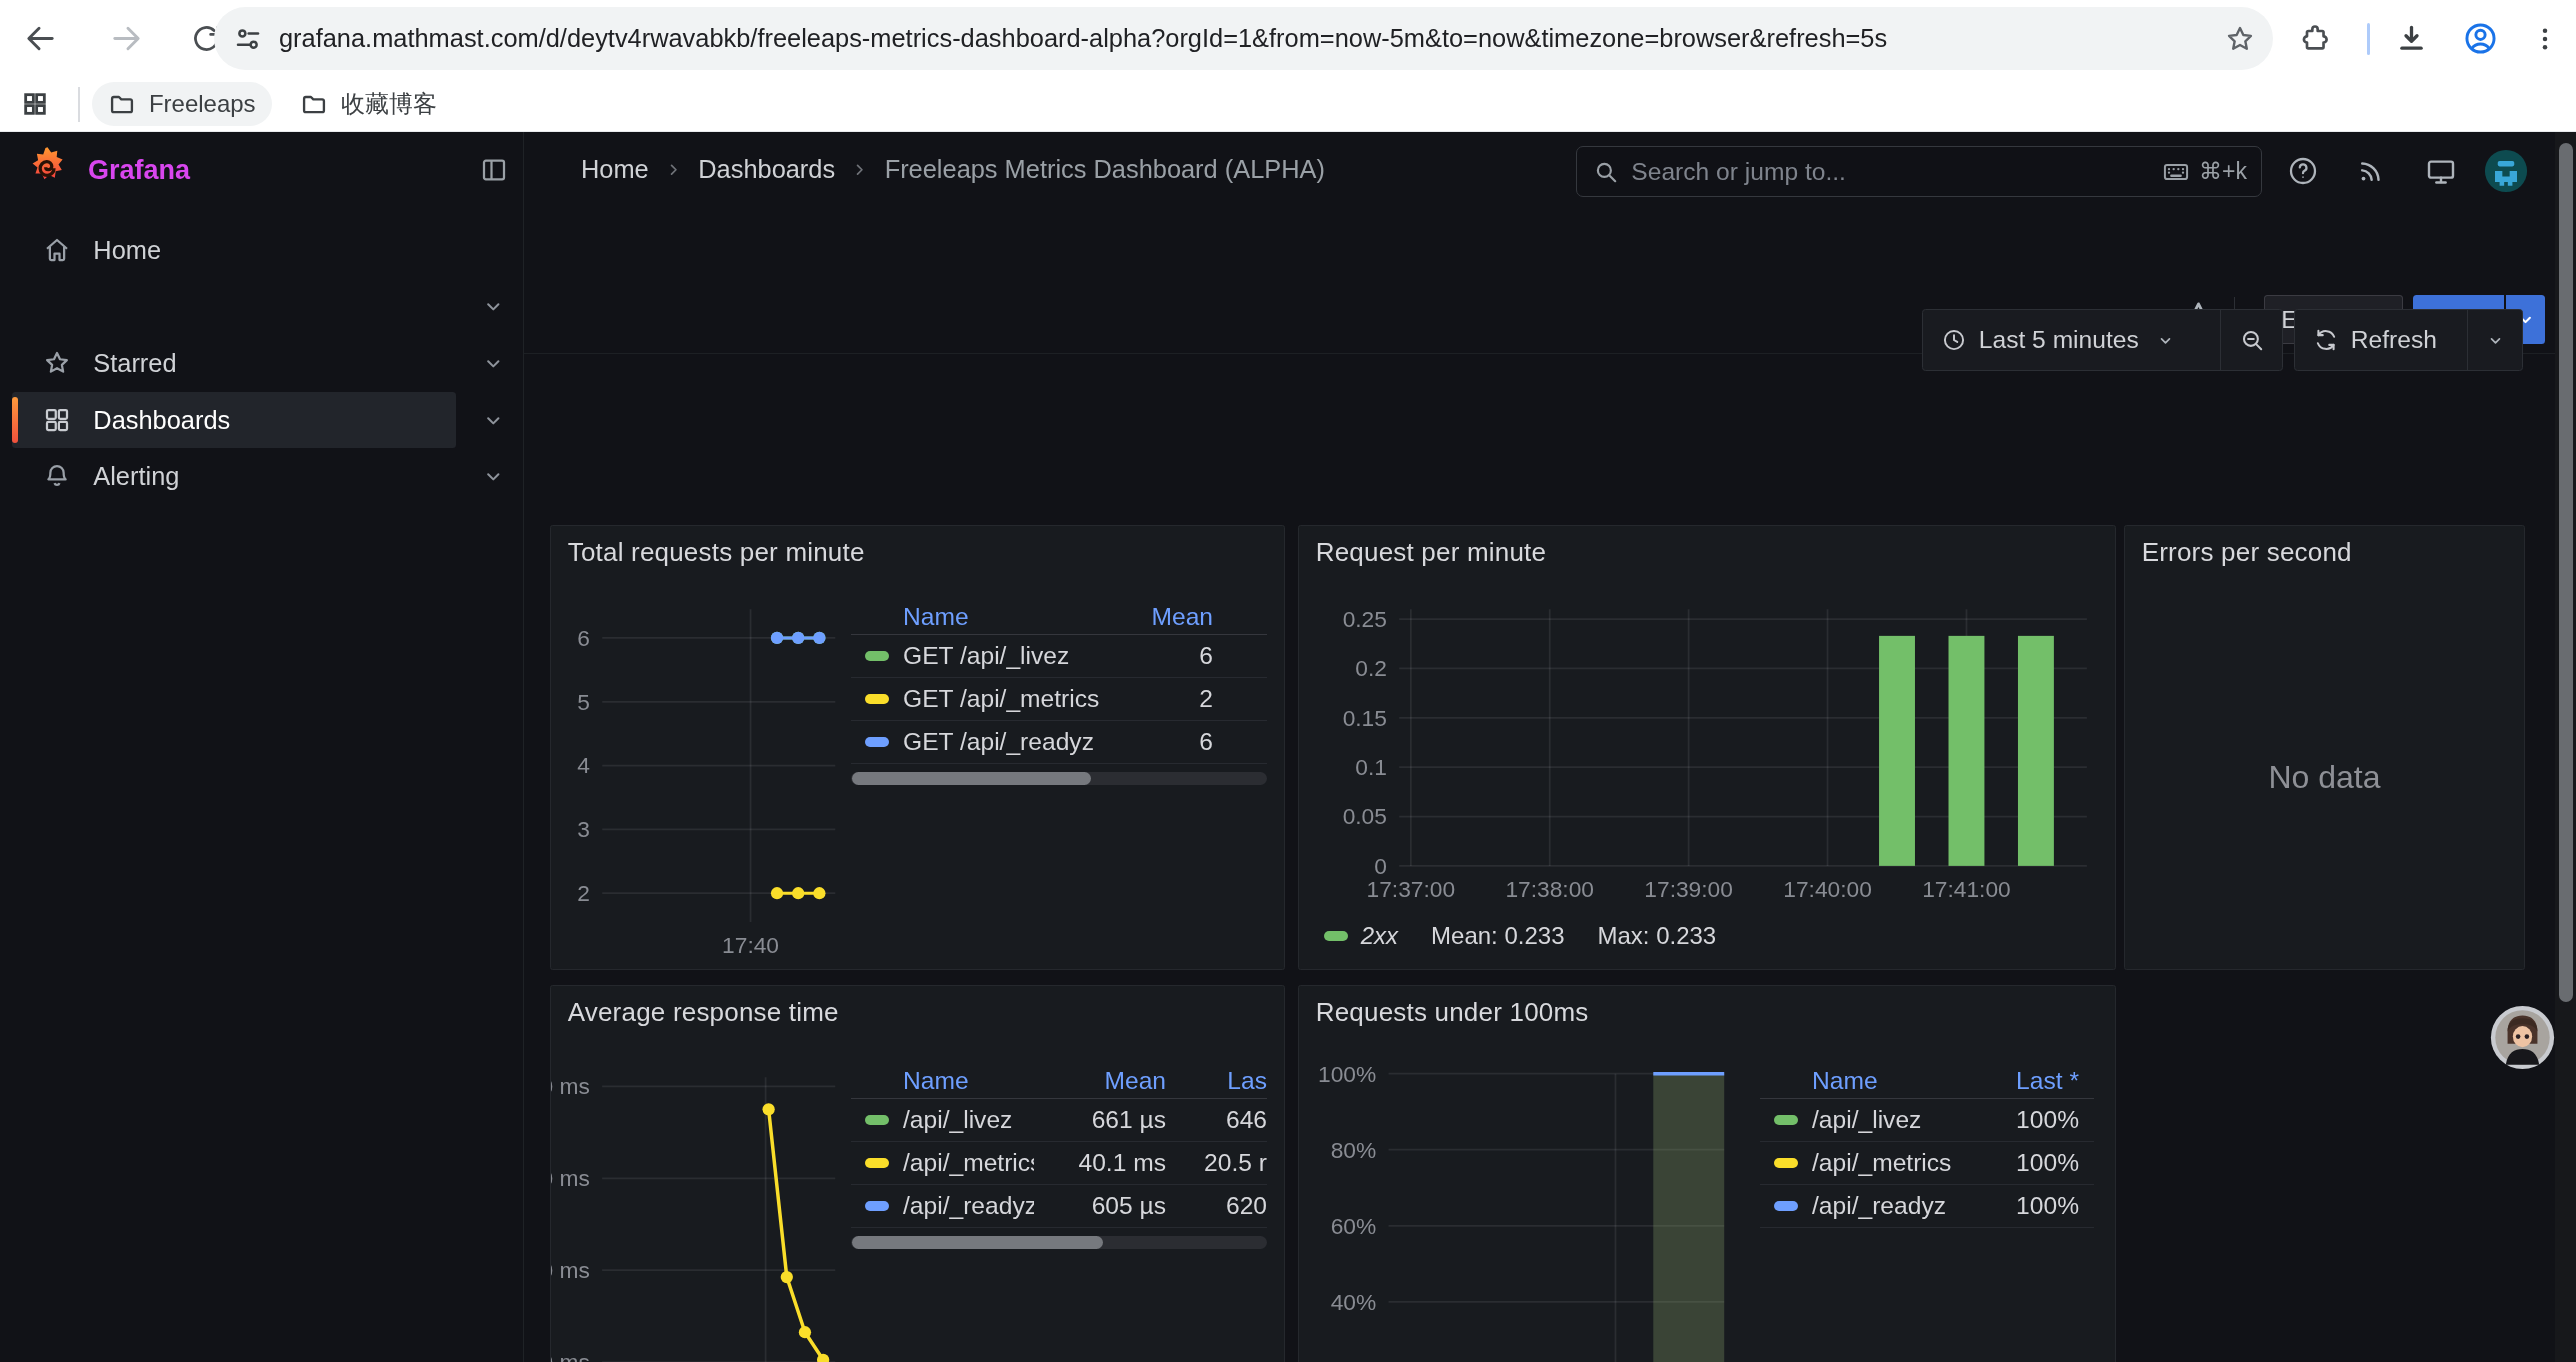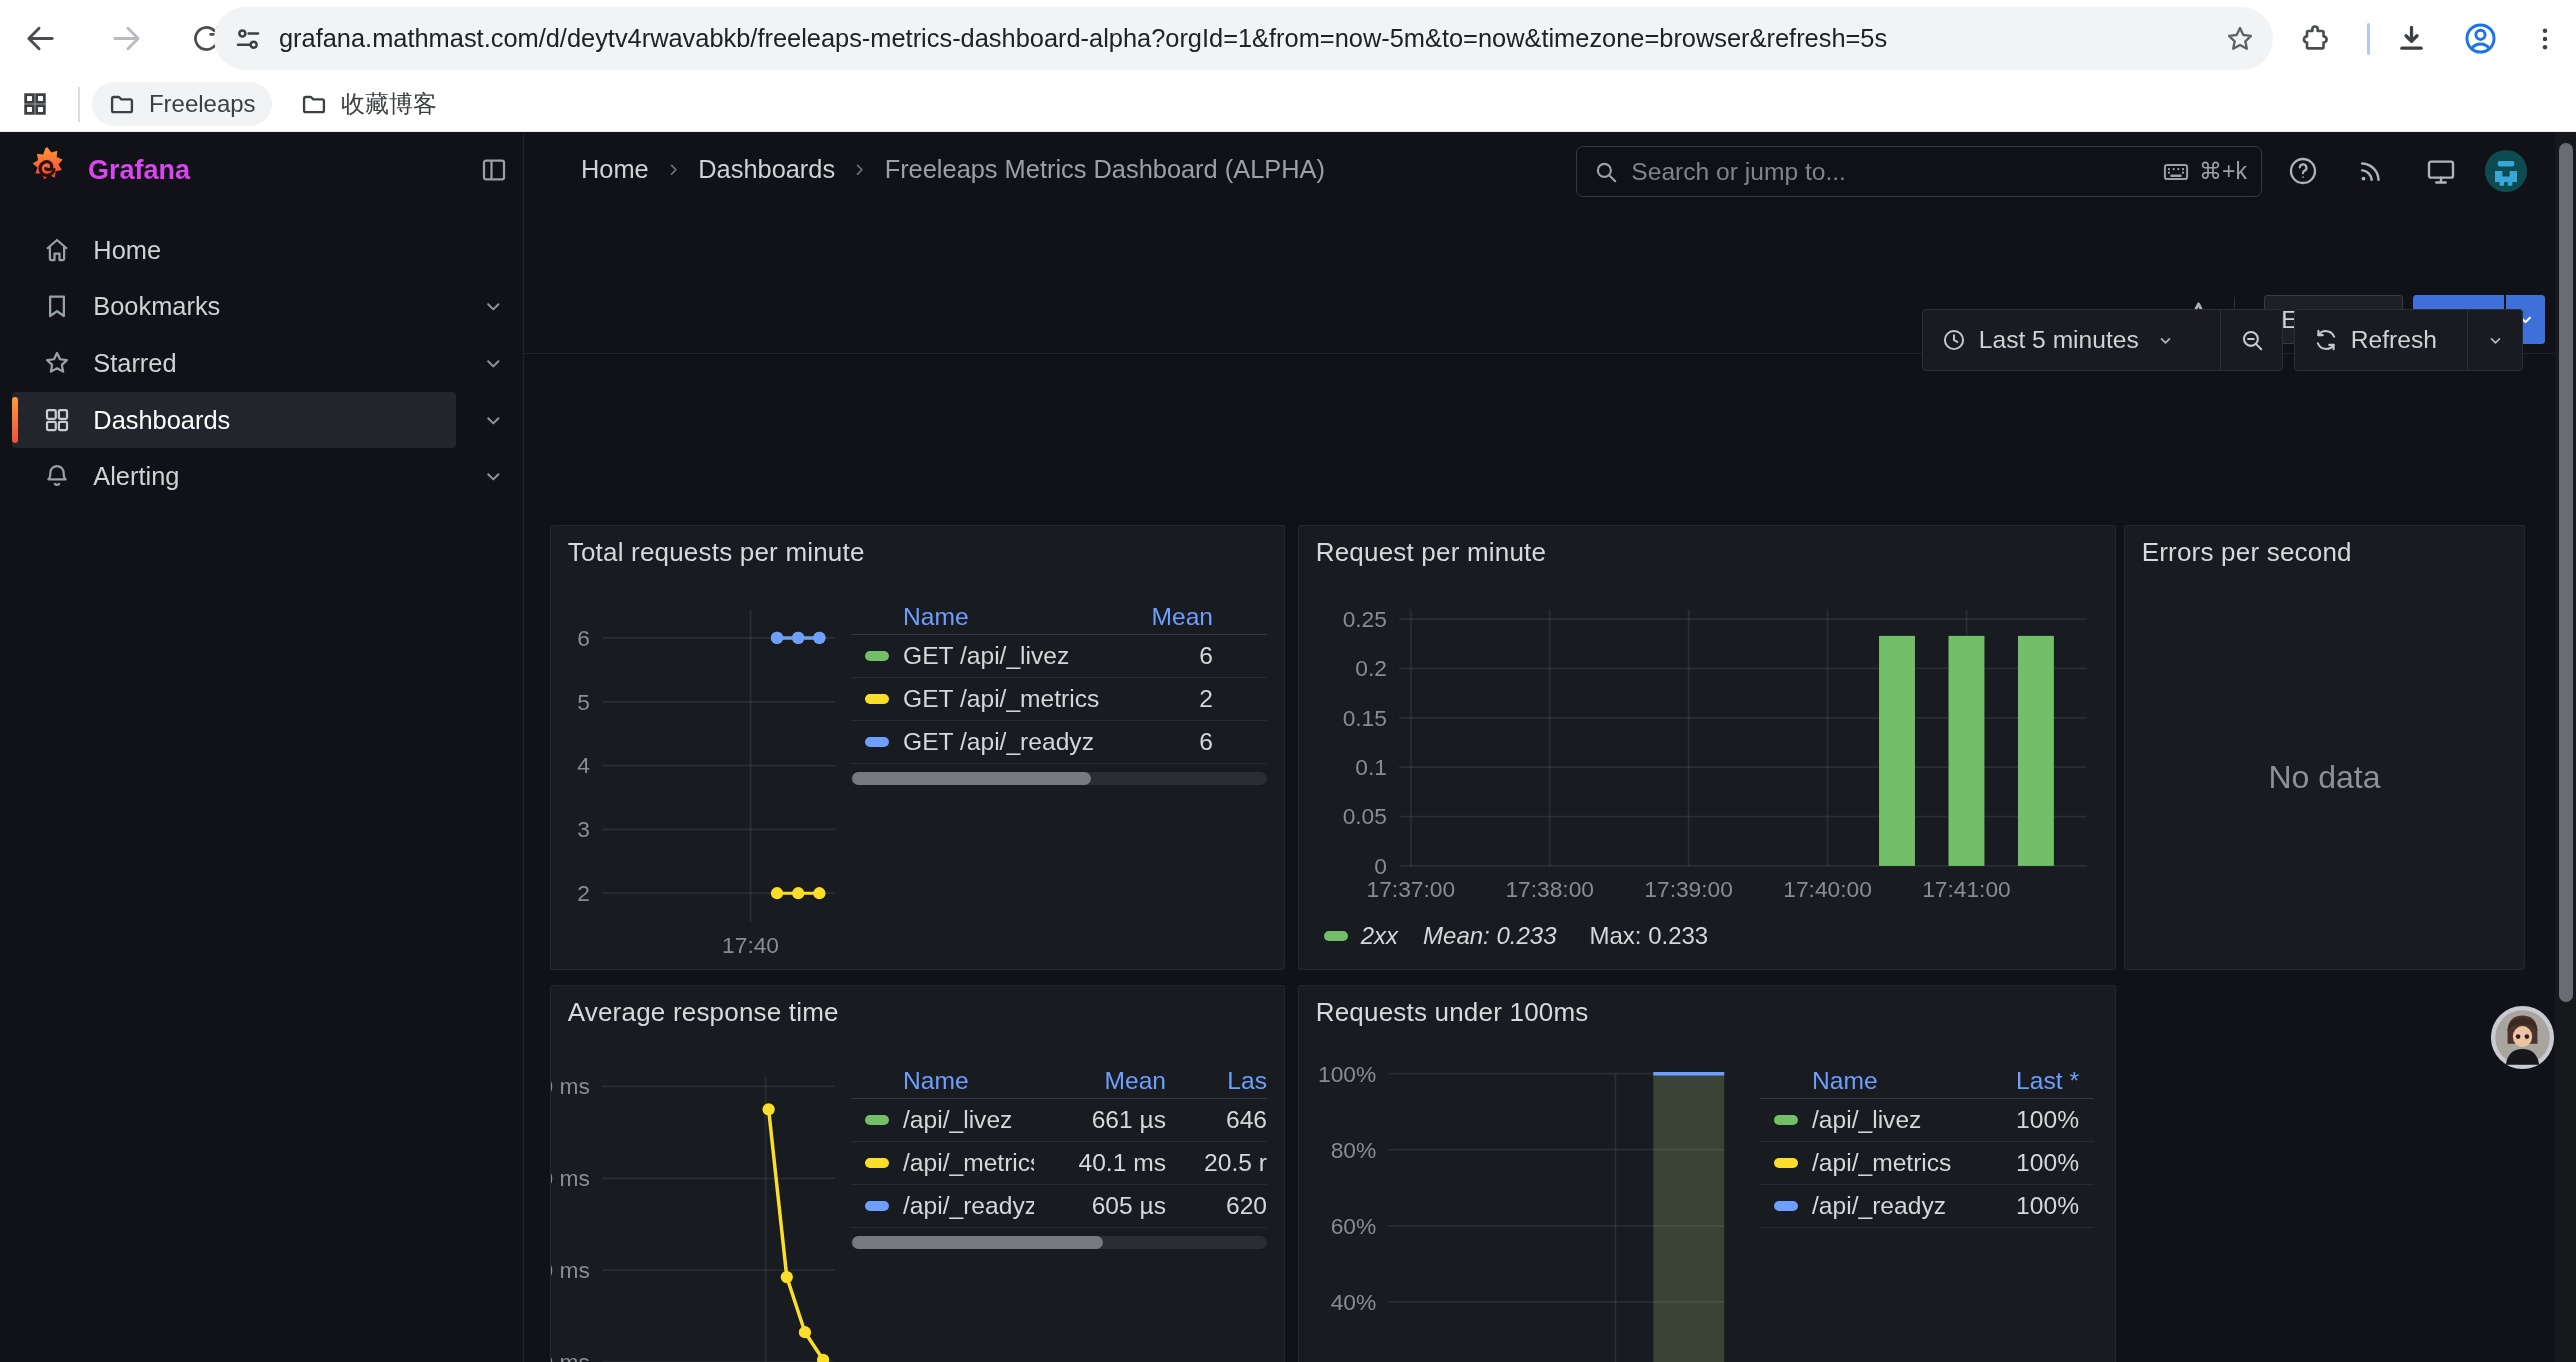--- a/index.html
+++ b/index.html
@@ -221,28 +221,20 @@
       <div class="side-row" style="top:90px;">
         <div class="side-link">
           <svg class="side-ic" viewBox="0 0 24 24" fill="none" stroke="currentColor" stroke-width="1.8" stroke-linejoin="round">
               <path d="M4 11l8-7 8 7"></path>
               <path d="M6.3 9.5V19a1 1 0 0 0 1 1H10v-5.2h4V20h2.7a1 1 0 0 0 1-1V9.5"></path>
             </svg>
           <span class="side-label">Home</span>
         </div>
       </div>
 
-      <div class="side-row" style="top:146px;">
-        <div class="side-link">
-          <svg class="side-ic" viewBox="0 0 24 24" fill="none" stroke="currentColor" stroke-width="1.8" stroke-linejoin="round">
-              <path d="M6.5 4.5h11V20l-5.5-3.8L6.5 20z"></path>
-            </svg>
-          <span class="side-label">Bookmarks</span>
-        </div>
-      </div>
       <span class="side-chev" style="top:146px;">
         <svg width="24.6" height="24.6" viewBox="0 0 24 24" fill="none" stroke="currentColor" stroke-width="2" stroke-linecap="round" stroke-linejoin="round">
             <path d="M7 10l5 5 5-5"></path>
           </svg>
       </span>
 
       <div class="side-row" style="top:203px;">
         <div class="side-link">
           <svg class="side-ic" viewBox="0 0 24 24" fill="none" stroke="currentColor" stroke-width="1.8" stroke-linejoin="round">
               <path d="M12 4l2.4 5 5.5.7-4 3.8 1 5.4-4.9-2.7-4.9 2.7 1-5.4-4-3.8L9.6 9z"></path>
@@ -492,21 +484,21 @@
             <text x="602.973063973064" y="424" fill="#898c93" font-size="26" text-anchor="middle">17:40:00</text>
             <line x1="761.5589225589225" y1="95" x2="761.5589225589225" y2="388" stroke="rgba(204,204,220,0.10)" stroke-width="2"></line>
             <text x="761.5589225589225" y="424" fill="#898c93" font-size="26" text-anchor="middle">17:41:00</text>
             <rect x="661.7659932659933" y="125.42692307692306" width="41" height="262.57307692307694" fill="#73BF69"></rect>
             <rect x="741.0589225589225" y="125.42692307692306" width="41" height="262.57307692307694" fill="#73BF69"></rect>
             <rect x="820.3518518518518" y="125.42692307692306" width="41" height="262.57307692307694" fill="#73BF69"></rect>
           </svg>
         <div class="legend2">
           <span class="pill c-green" style="margin:0;"></span>
           <span style="margin-left:12.3px;font-style:italic;">2xx</span>
-          <span style="margin-left:25px;font-style:italic;">Mean: 0.233</span>
+          <span style="margin-left:33px;">Mean: 0.233</span>
           <span style="margin-left:33px;">Max: 0.233</span>
         </div>
       </div>
 
       <div class="panel" style="left:1600px;top:174px;width:401px;height:445px;">
         <div class="ptitle">Errors per second</div>
         <div class="nodata">No data</div>
       </div>
 
       <div class="panel" style="left:26px;top:634px;width:735px;height:532px;">

